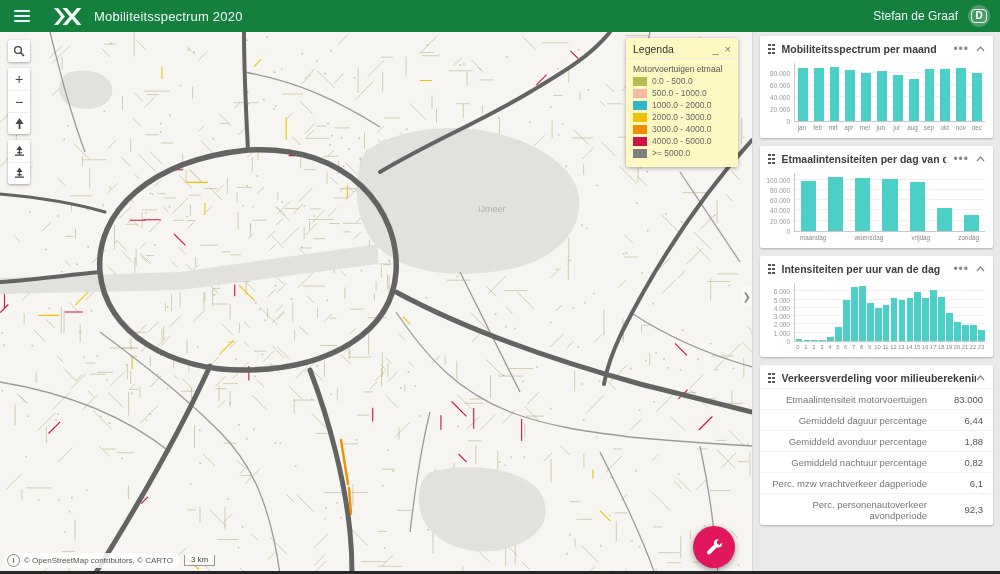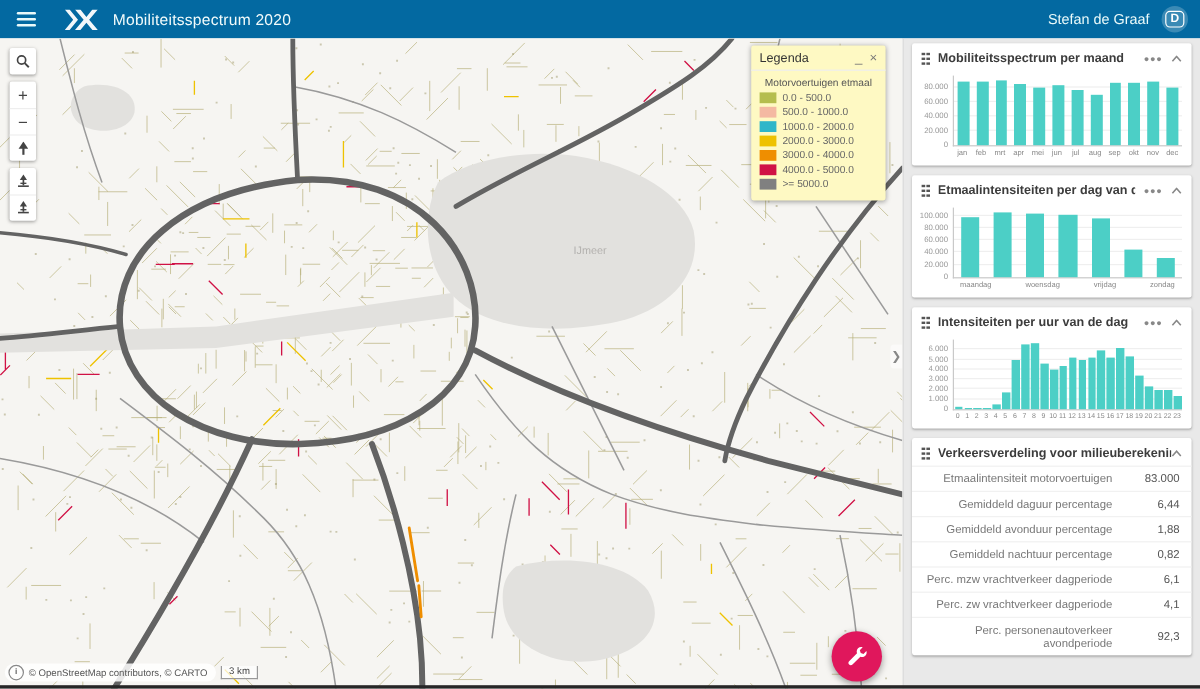--- a/index.html
+++ b/index.html
@@ -1,20 +1,20 @@
 <!DOCTYPE html>
 <html><head>
 <meta charset="utf-8">
 <style>
   html,body{margin:0;padding:0;background:#fff;}
   body{width:1000px;height:574px;overflow:hidden;font-family:"Liberation Sans",sans-serif;position:relative;}
   .app{width:1000px;height:574px;display:flex;flex-direction:column;}
 
   
-  .hdr{height:32px;background:#0369a1;display:flex;align-items:center;color:#fff;flex:0 0 32px;padding:12px 10px;box-sizing:border-box;}
+  .hdr{height:32px;background:#15803d;display:flex;align-items:center;color:#fff;flex:0 0 32px;padding:12px 10px;box-sizing:border-box;}
   .burger{width:16px;height:12px;display:flex;flex-direction:column;justify-content:space-between;margin:0 10px 0 4px;cursor:pointer;}
   .burger i{display:block;height:2px;background:#eafafa;border-radius:1px;}
   .logo{margin:0 10px 0 14px;display:flex;align-items:center;}
   .hdr-title{font-size:13px;color:#f2fbfb;letter-spacing:.2px;}
   .hdr-spacer{flex:1;}
   .hdr-user{font-size:12px;color:#eafafa;margin-right:10px;}
   .avatar{width:22px;height:22px;border-radius:50%;background:rgba(255,255,255,.22);display:flex;align-items:center;justify-content:center;}
   .avatar b{font-size:10px;color:#fff;border:1.6px solid #fff;border-radius:4px;padding:0 3px;line-height:12px;}
 
   
@@ -27,21 +27,21 @@
   .ctl-group{background:#fff;border-radius:2px;box-shadow:0 1px 3px rgba(0,0,0,.35);display:flex;flex-direction:column;}
   .ctl{width:22px;height:22px;display:flex;align-items:center;justify-content:center;color:#444;font-size:14px;cursor:pointer;border:none;background:transparent;padding:0;}
   .ctl + .ctl{border-top:1px solid #eee;}
 
   
   .legend{position:absolute;top:6px;right:14px;width:112px;background:#fef9c3;border-radius:2px;box-shadow:0 1px 4px rgba(0,0,0,.35);z-index:20;font-size:9px;}
   .legend-hd{display:flex;align-items:center;padding:5px 7px 3px;border-bottom:1px solid #eee;}
   .legend-hd .t{flex:1;font-size:10.5px;color:#333;}
   .legend-hd .btn{color:#777;font-size:11px;margin-left:6px;cursor:pointer;line-height:8px;}
   .legend-bd{padding:5px 7px 7px;}
-  .legend-sub{color:#555;font-size:8.5px;margin-bottom:0;text-align:center;}
+  .legend-sub{color:#555;font-size:8.5px;margin-bottom:0;}
   .lg-item{display:flex;align-items:center;margin:2px 0;}
   .lg-sw{width:14px;height:9px;margin-right:5px;flex:0 0 14px;}
   .lg-lb{color:#666;font-size:8.5px;white-space:nowrap;}
 
   
   .attrib{position:absolute;left:4px;bottom:6px;display:flex;align-items:center;gap:4px;z-index:20;}
   .attrib .pill{background:rgba(255,255,255,.85);border-radius:9px;padding:1px 7px 1px 3px;display:flex;align-items:center;gap:4px;font-size:8px;color:#555;}
   .attrib .info{width:11px;height:11px;border:1px solid #888;border-radius:50%;display:flex;align-items:center;justify-content:center;font-size:7px;color:#666;font-weight:bold;}
   .scalebox{background:rgba(255,255,255,.7);border:1px solid #999;border-top:none;font-size:8px;color:#444;padding:0 6px 1px;}
 
@@ -506,24 +506,20 @@
             </div>
             <div class="t-row">
               <div class="t-label">Gemiddeld nachtuur percentage</div>
               <div class="t-value">0,82</div>
             </div>
             <div class="t-row">
               <div class="t-label">Perc. mzw vrachtverkeer dagperiode</div>
               <div class="t-value">6,1</div>
             </div>
             <div class="t-row">
-              <div class="t-label">Perc. zw vrachtverkeer dagperiode</div>
-              <div class="t-value">4,1</div>
-            </div>
-            <div class="t-row">
               <div class="t-label">Perc. personenautoverkeer avondperiode</div>
               <div class="t-value">92,3</div>
             </div>
           </div>
       </div>
 
     </div>
   </div>
 </div>
 

